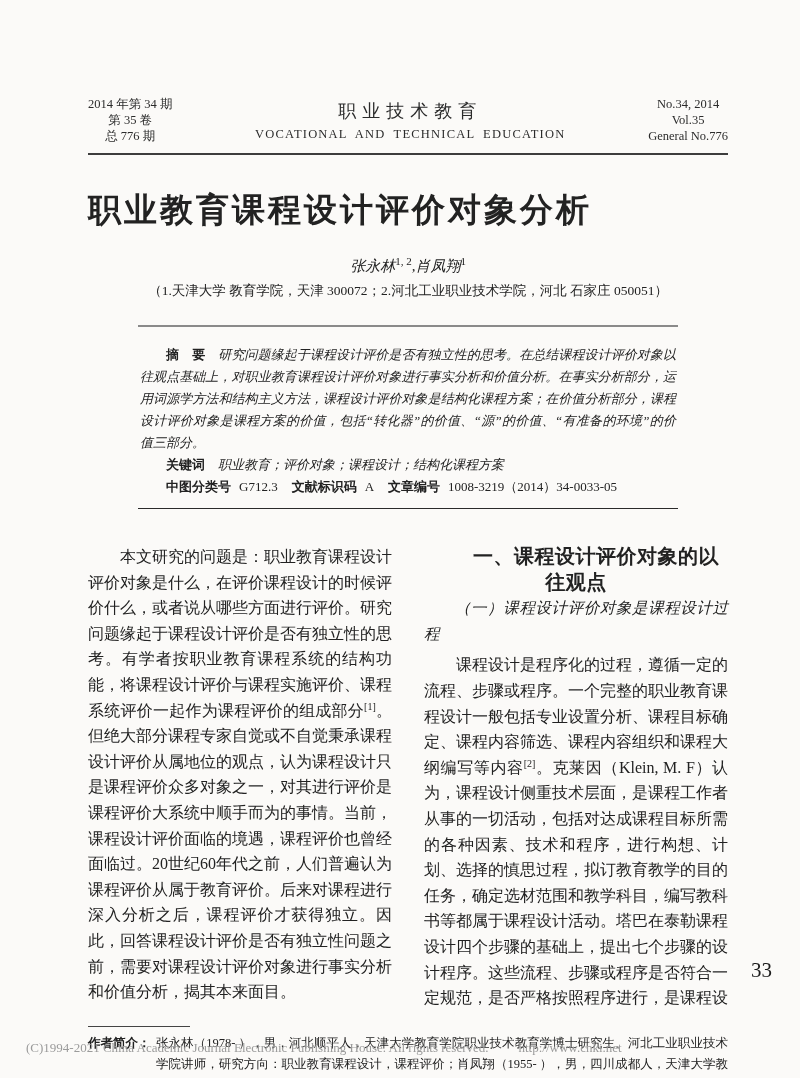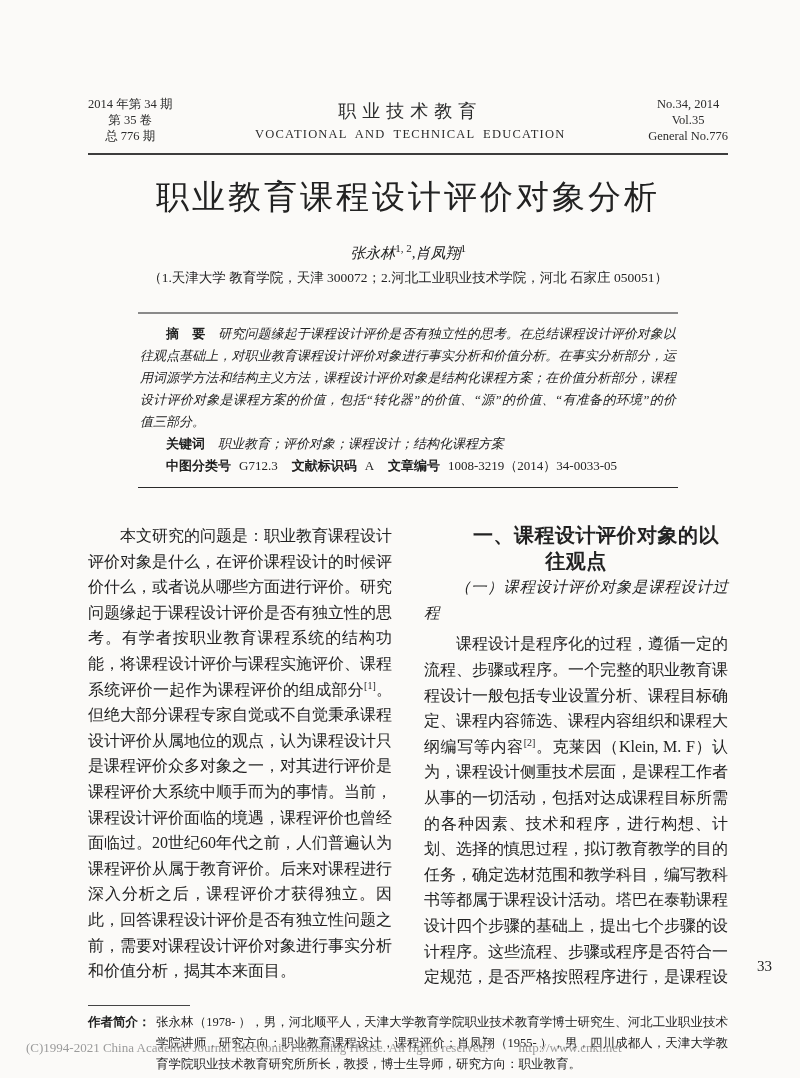--- a/index.html
+++ b/index.html
@@ -13,30 +13,30 @@
   
   .header { display:flex; justify-content:space-between; align-items:center; font-size:12.5px; color:#2b2b2b; }
   .header-left  { text-align:center; line-height:16px; }
   .header-right { text-align:center;  line-height:16px; }
   .header-center{ text-align:center; }
   .journal-cn { font-size:18px; letter-spacing:6px; }
   .journal-en { font-size:12.5px; letter-spacing:1.2px; margin-top:4px; word-spacing:4px; }
   .header-rule { border:none; border-top:2px solid #3d3d3d; margin:9px 0 0 0; }
 
   
-  .title { text-align:center; font-size:33px; font-weight:normal; letter-spacing:3px; margin-top:20px; }
+  .title { font-size:33px; font-weight:bold; letter-spacing:3px; margin-top:33px; }
   .authors { text-align:center; margin-top:21px; font-size:15px; font-style:italic; }
   .authors sup { font-size:11px; font-style:normal; }
   .affiliation { text-align:center; margin-top:6px; font-size:13.5px; }
 
   
   .abstract {
     width:536px; margin:25px auto 0;
     border-top:2px solid #8a8a8a; border-bottom:1px solid #2a2a2a;
-    padding:9px 2px 10px;
+    padding:17px 2px 10px;
     font-size:13px; line-height:22px;
   }
   .abstract p { margin:0; }
   .abs-par { text-indent:2em; text-align:justify; font-style:italic; }
   .kw-row  { text-indent:2em; font-style:italic; }
   .clc-row { text-indent:2em; }
   .blabel { font-family:"Liberation Sans","DejaVu Sans",sans-serif; font-weight:bold; font-style:normal; }
   .clc-row .val { margin-right:14px; }
   .clc-row .blabel { margin-right:8px; }
 
@@ -54,21 +54,21 @@
   .right-par { margin-top:6px !important; }
 
   
   .footnotes { margin-top:15px; font-size:12.5px; line-height:21px; }
   .fn-rule { width:102px; border:none; border-top:1px solid #444; margin:0 0 6px 0; }
   .fn-item { display:flex; }
   .fn-label { font-family:"Liberation Sans","DejaVu Sans",sans-serif; font-weight:bold; width:68px; flex:none; }
   .fn-content { flex:1; text-align:justify; }
 
   
-  .page-num { position:absolute; right:28px; top:958px; font-size:15px; color:#1d1d1d; }
+  .page-num { position:absolute; right:28px; top:958px; font-size:21px; color:#1d1d1d; }
   .copyright { position:absolute; left:26px; bottom:22px; color:#9b9b9b; font-size:13px; white-space:nowrap; }
   .copyright .url { margin-left:30px; }
 </style>
 </head>
 <body>
 
 <div class="page">
 
   <div class="header">
     <div class="header-left">

